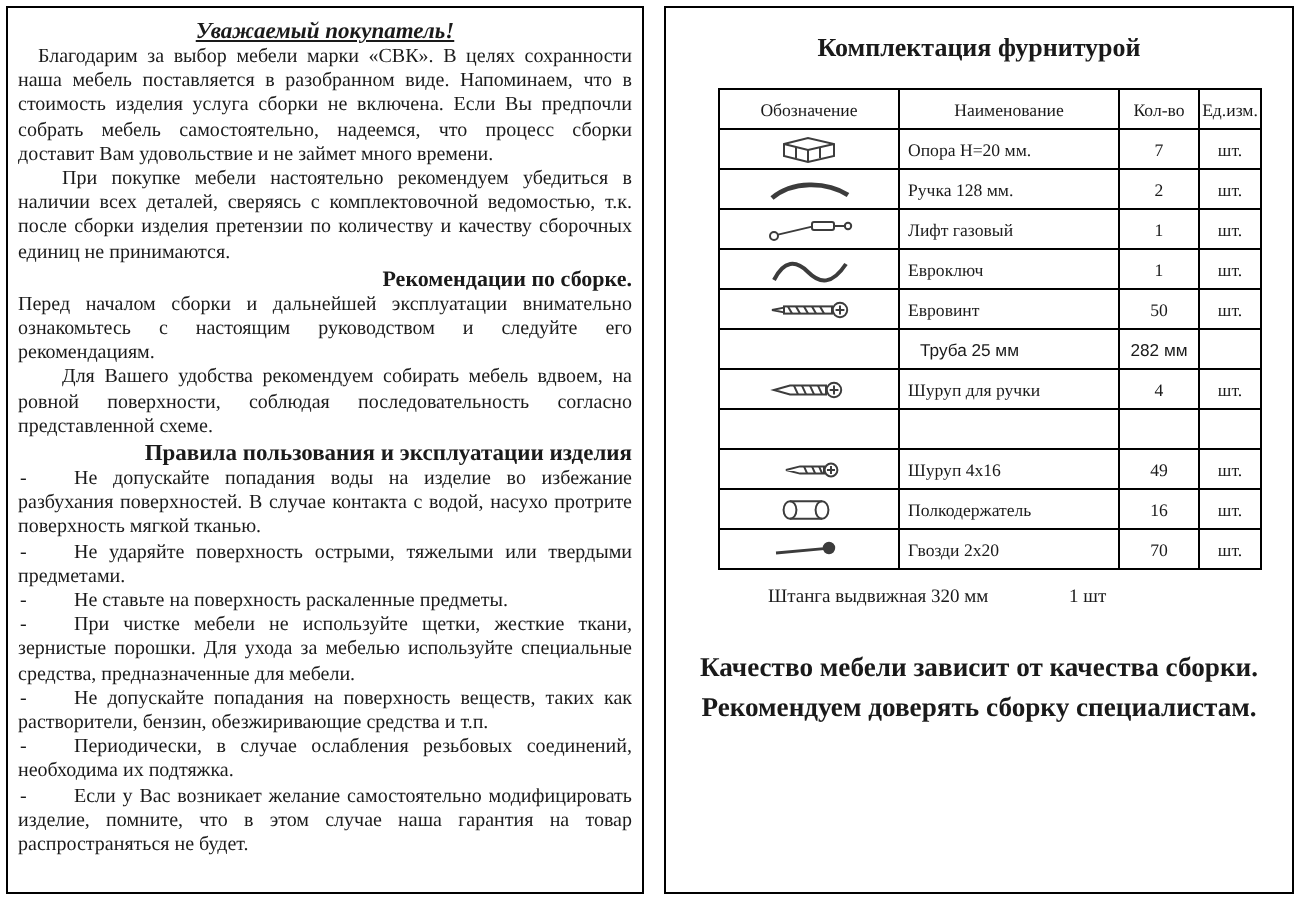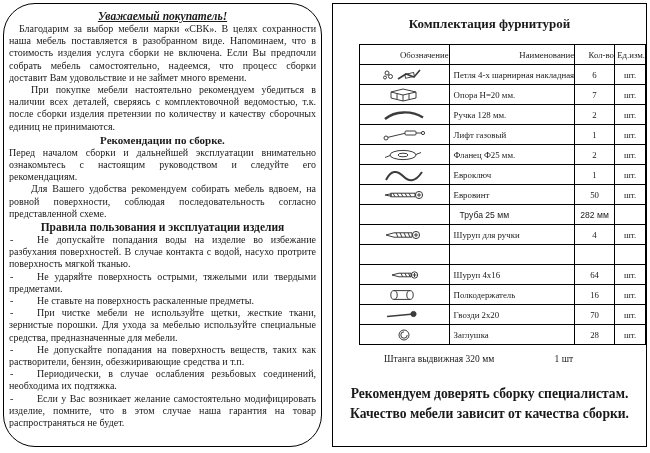--- a/index.html
+++ b/index.html
@@ -1,47 +1,47 @@
 <!DOCTYPE html>
 <html><head>
 <meta charset="utf-8">
 <style>
   html,body{margin:0;padding:0;background:#fff;}
   #stage{position:relative;width:650px;height:453px;background:#fff;overflow:hidden;
          font-family:"Liberation Serif","DejaVu Serif",serif;color:#1a1a1a;}
   .page{position:absolute;top:3px;height:444px;border:1px solid #000;background:#fff;box-sizing:border-box;}
-  #page-left{left:3px;width:319px;padding:4px 5px 0 5px;border-radius:32px;}
+  #page-left{left:3px;width:319px;padding:4px 5px 0 5px;}
   #page-right{left:332px;width:315px;padding:6px 0 16px 0;}
 
   
   #page-left h1{font-size:11.5px;font-weight:bold;font-style:italic;text-decoration:underline;
                 text-align:center;margin:2px 0 1px 0;}
   #page-left p{font-size:10px;line-height:12.2px;margin:0;text-align:justify;}
   p.ind-sm{text-indent:10px;}
   p.ind{text-indent:22px;}
-  .h2{font-size:11px;font-weight:bold;text-align:center;margin:1px 0 1px 0;}
+  .h2{font-size:11px;font-weight:bold;text-align:right;margin:1px 0 1px 0;}
   .h2-big{font-size:11.5px;}
   p.rule{position:relative;text-indent:28px;}
   p.rule .dash{position:absolute;left:1px;top:0;text-indent:0;}
 
   
   #page-right h1{font-size:13px;font-weight:bold;text-align:center;margin:6px 0 12px 0;}
   table{border-collapse:collapse;margin-left:26px;table-layout:fixed;}
   td,th{border:1px solid #000;font-size:8.8px;font-weight:normal;padding:0;height:19px;
         overflow:hidden;white-space:nowrap;}
-  th{text-align:right;}
+  th{text-align:center;}
   col.c-icon{width:90px;} col.c-name{width:110px;} col.c-qty{width:40px;} col.c-unit{width:31px;}
   td.cell-icon{text-align:center;vertical-align:middle;}
   td.cell-icon svg{display:block;margin:0 auto;}
   td.cell-name{text-align:left;padding-left:4px;}
   td.cell-qty,td.cell-unit{text-align:center;}
   tr.sans-row td{font-family:"Liberation Sans","DejaVu Sans",sans-serif;font-size:8.6px;}
   tr.sans-row td.cell-name{padding-left:10px;margin-left:18px;}
   .note{margin:9px 0 0 51px;font-size:9.5px;}
-  .note .note-qty{margin-left:58px;}
+  .note .note-qty{margin-left:38px;}
   .footer{margin-top:20px;text-align:center;}
   .footer p{font-size:13.6px;font-weight:bold;margin:0;line-height:20px;}
 </style>
 </head>
 <body>
 
 <div id="stage">
 
   <div class="page" id="page-left">
     <h1>Уважаемый покупатель!</h1>
@@ -80,32 +80,20 @@
           <tr id="table-head-row">
             <th>Обозначение</th>
             <th>Наименование</th>
             <th>Кол-во</th>
             <th>Ед.изм.</th>
           </tr>
         </thead>
       <tbody id="table-body">
           <tr>
             <td class="cell-icon"><span><svg width="46" height="15" viewBox="0 0 46 15" fill="none" stroke="#3c3c3c" stroke-width="1">
-                  <circle cx="6" cy="6" r="2"></circle>
-                  <circle cx="9.5" cy="9.5" r="2"></circle>
-                  <circle cx="4" cy="10.5" r="1.5"></circle>
-                  <path d="M17 12 L25 7 L33 10 L39 3" stroke-width="1.6"></path>
-                  <rect x="24" y="6.5" width="9" height="4" transform="rotate(-12 28 8)"></rect>
-                </svg></span></td>
-            <td class="cell-name">Петля 4-х шарнирная накладная</td>
-            <td class="cell-qty">6</td>
-            <td class="cell-unit">шт.</td>
-          </tr>
-          <tr>
-            <td class="cell-icon"><span><svg width="46" height="15" viewBox="0 0 46 15" fill="none" stroke="#3c3c3c" stroke-width="1">
                   <path d="M10 5 L22 2 L35 5 L35 11 L22 14 L10 11 Z"></path>
                   <path d="M10 5 L22 8 L35 5"></path>
                   <path d="M22 8 L22 14"></path>
                   <path d="M16 6.5 L16 12 M28 6.5 L28 12"></path>
                 </svg></span></td>
             <td class="cell-name">Опора Н=20 мм.</td>
             <td class="cell-qty">7</td>
             <td class="cell-unit">шт.</td>
           </tr>
           <tr>
@@ -123,30 +111,20 @@
                   <rect x="24" y="4" width="11" height="4" rx="1"></rect>
                   <path d="M35 6 L41 6"></path>
                   <circle cx="42" cy="6" r="1.6"></circle>
                 </svg></span></td>
             <td class="cell-name">Лифт газовый</td>
             <td class="cell-qty">1</td>
             <td class="cell-unit">шт.</td>
           </tr>
           <tr>
             <td class="cell-icon"><span><svg width="46" height="15" viewBox="0 0 46 15" fill="none" stroke="#3c3c3c" stroke-width="1">
-                  <ellipse cx="22" cy="8" rx="13" ry="4.6"></ellipse>
-                  <ellipse cx="22" cy="8" rx="5" ry="1.8"></ellipse>
-                  <path d="M9 8.5 L4 10.5 M35 7.5 L40 5.5"></path>
-                </svg></span></td>
-            <td class="cell-name">Фланец Ф25 мм.</td>
-            <td class="cell-qty">2</td>
-            <td class="cell-unit">шт.</td>
-          </tr>
-          <tr>
-            <td class="cell-icon"><span><svg width="46" height="15" viewBox="0 0 46 15" fill="none" stroke="#3c3c3c" stroke-width="1">
                   <path d="M5 13 C 10 3, 16 3, 22 9 S 34 15.5, 41 5" stroke-width="2"></path>
                 </svg></span></td>
             <td class="cell-name">Евроключ</td>
             <td class="cell-qty">1</td>
             <td class="cell-unit">шт.</td>
           </tr>
           <tr>
             <td class="cell-icon"><span><svg width="46" height="15" viewBox="0 0 46 15" fill="none" stroke="#3c3c3c" stroke-width="1">
                   <path d="M4 8 L10 6.8 L10 9.2 Z"></path>
                   <rect x="10" y="6.2" width="24" height="3.6"></rect>
@@ -182,56 +160,47 @@
             <td class="cell-unit"></td>
           </tr>
           <tr>
             <td class="cell-icon"><span><svg width="46" height="15" viewBox="0 0 46 15" fill="none" stroke="#3c3c3c" stroke-width="1">
                   <path d="M11 8 L18 6.2 L30 6.2 L30 9.8 L18 9.8 Z"></path>
                   <path d="M20 6.2 l1.6 3.6 M24 6.2 l1.6 3.6 M27.5 6.2 l1.6 3.6"></path>
                   <circle cx="33.5" cy="8" r="3.2"></circle>
                   <path d="M31.5 8 h4 M33.5 6 v4"></path>
                 </svg></span></td>
             <td class="cell-name">Шуруп 4х16</td>
-            <td class="cell-qty">64</td>
+            <td class="cell-qty">49</td>
             <td class="cell-unit">шт.</td>
           </tr>
           <tr>
             <td class="cell-icon"><span><svg width="46" height="15" viewBox="0 0 46 15" fill="none" stroke="#3c3c3c" stroke-width="1">
                   <ellipse cx="13" cy="8" rx="3.2" ry="4.4"></ellipse>
                   <path d="M13 3.6 L29 3.6 M13 12.4 L29 12.4"></path>
                   <ellipse cx="29" cy="8" rx="3.2" ry="4.4"></ellipse>
                 </svg></span></td>
             <td class="cell-name">Полкодержатель</td>
             <td class="cell-qty">16</td>
             <td class="cell-unit">шт.</td>
           </tr>
           <tr>
             <td class="cell-icon"><span><svg width="46" height="15" viewBox="0 0 46 15" fill="none" stroke="#3c3c3c" stroke-width="1">
                   <path d="M6 9.5 L30 7.3" stroke-width="1.4"></path>
                   <circle cx="32.5" cy="7" r="2.6" fill="#3c3c3c"></circle>
                 </svg></span></td>
             <td class="cell-name">Гвозди 2х20</td>
             <td class="cell-qty">70</td>
-            <td class="cell-unit">шт.</td>
-          </tr>
-          <tr>
-            <td class="cell-icon"><span><svg width="46" height="15" viewBox="0 0 46 15" fill="none" stroke="#3c3c3c" stroke-width="1">
-                  <circle cx="23" cy="8" r="5"></circle>
-                  <path d="M23 4.8 a3.2 3.2 0 1 0 3.2 3.2"></path>
-                </svg></span></td>
-            <td class="cell-name">Заглушка</td>
-            <td class="cell-qty">28</td>
             <td class="cell-unit">шт.</td>
           </tr>
         </tbody>
     </table>
     <p class="note">
       <span>Штанга выдвижная 320 мм</span>
       <span class="note-qty">1 шт</span>
     </p>
     <div class="footer" id="footer-container">
+        <p>Качество мебели зависит от качества сборки.</p>
         <p>Рекомендуем доверять сборку специалистам.</p>
-        <p>Качество мебели зависит от качества сборки.</p>
       </div>
   </div>
 
 </div>
 
 </body></html>

